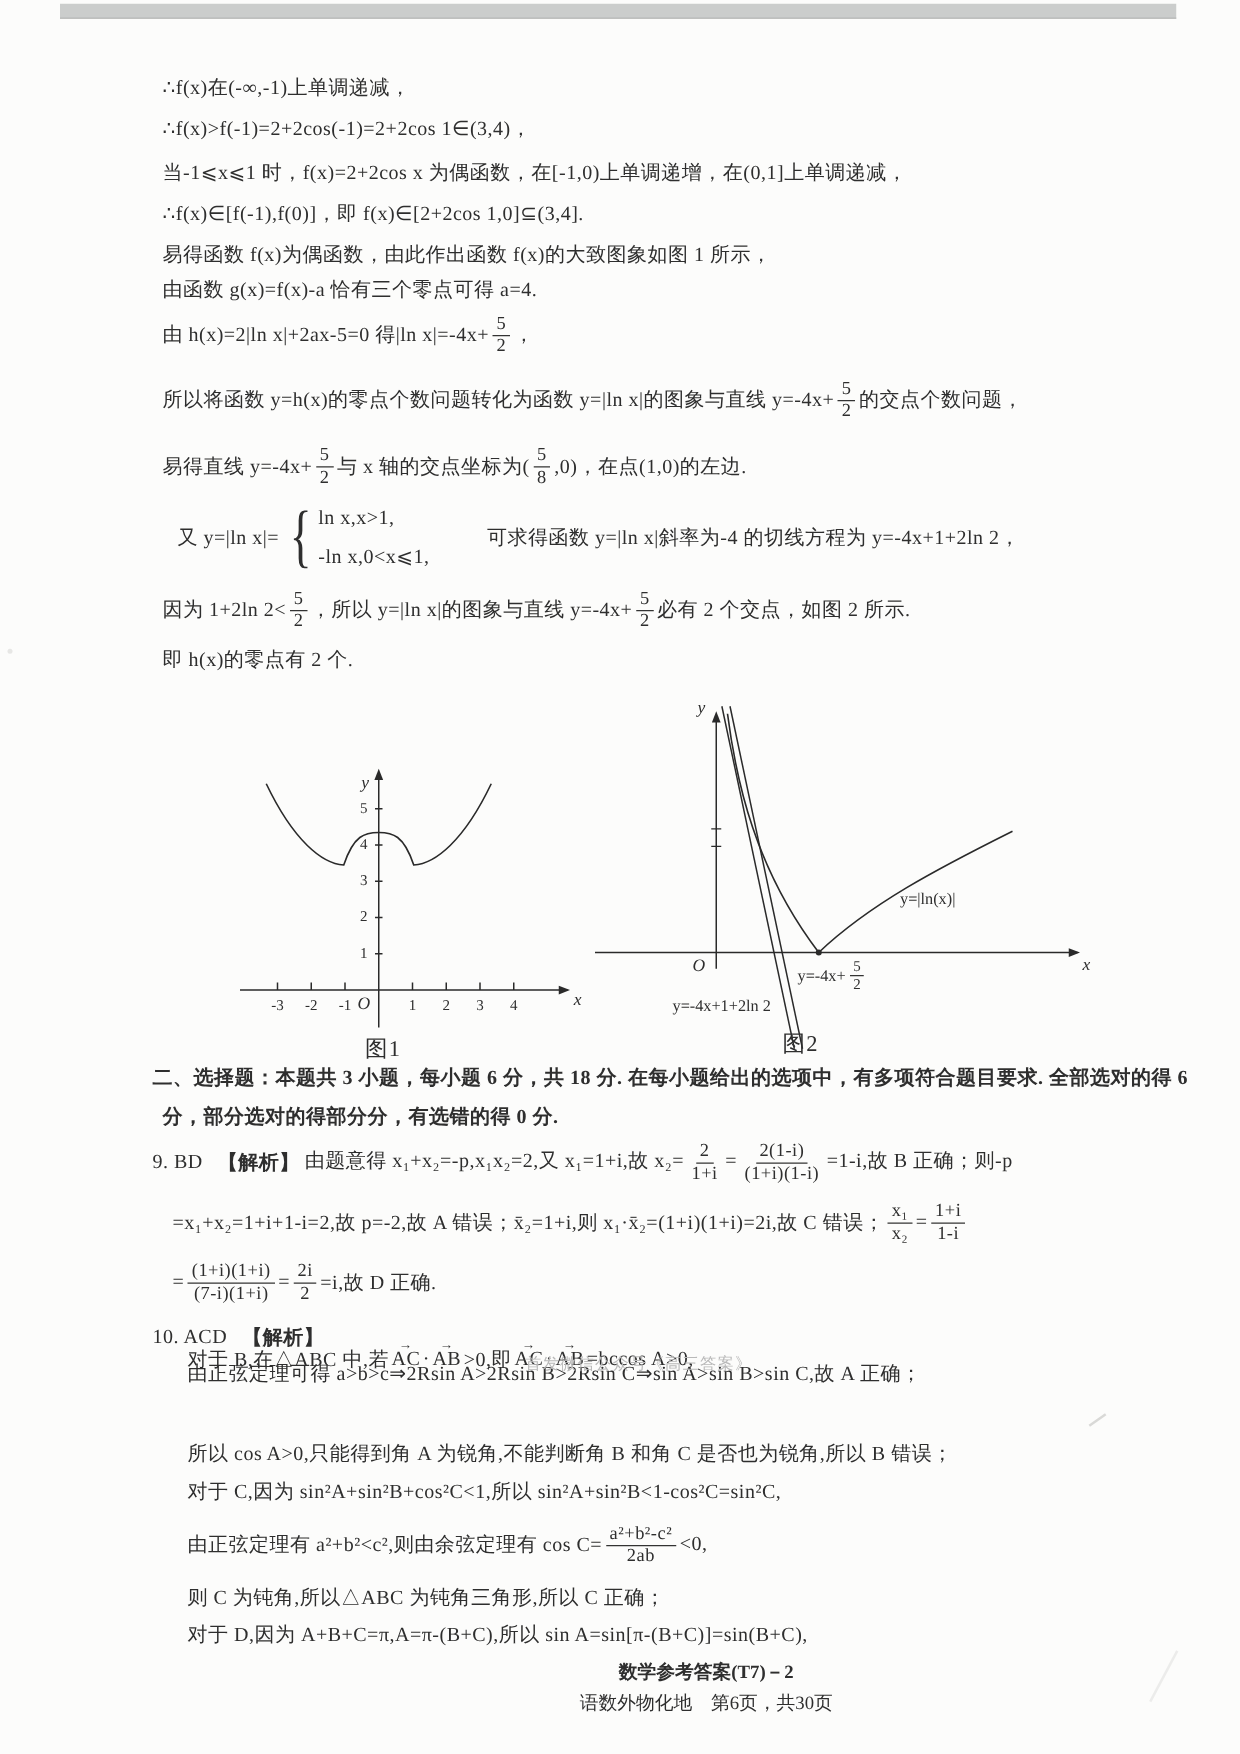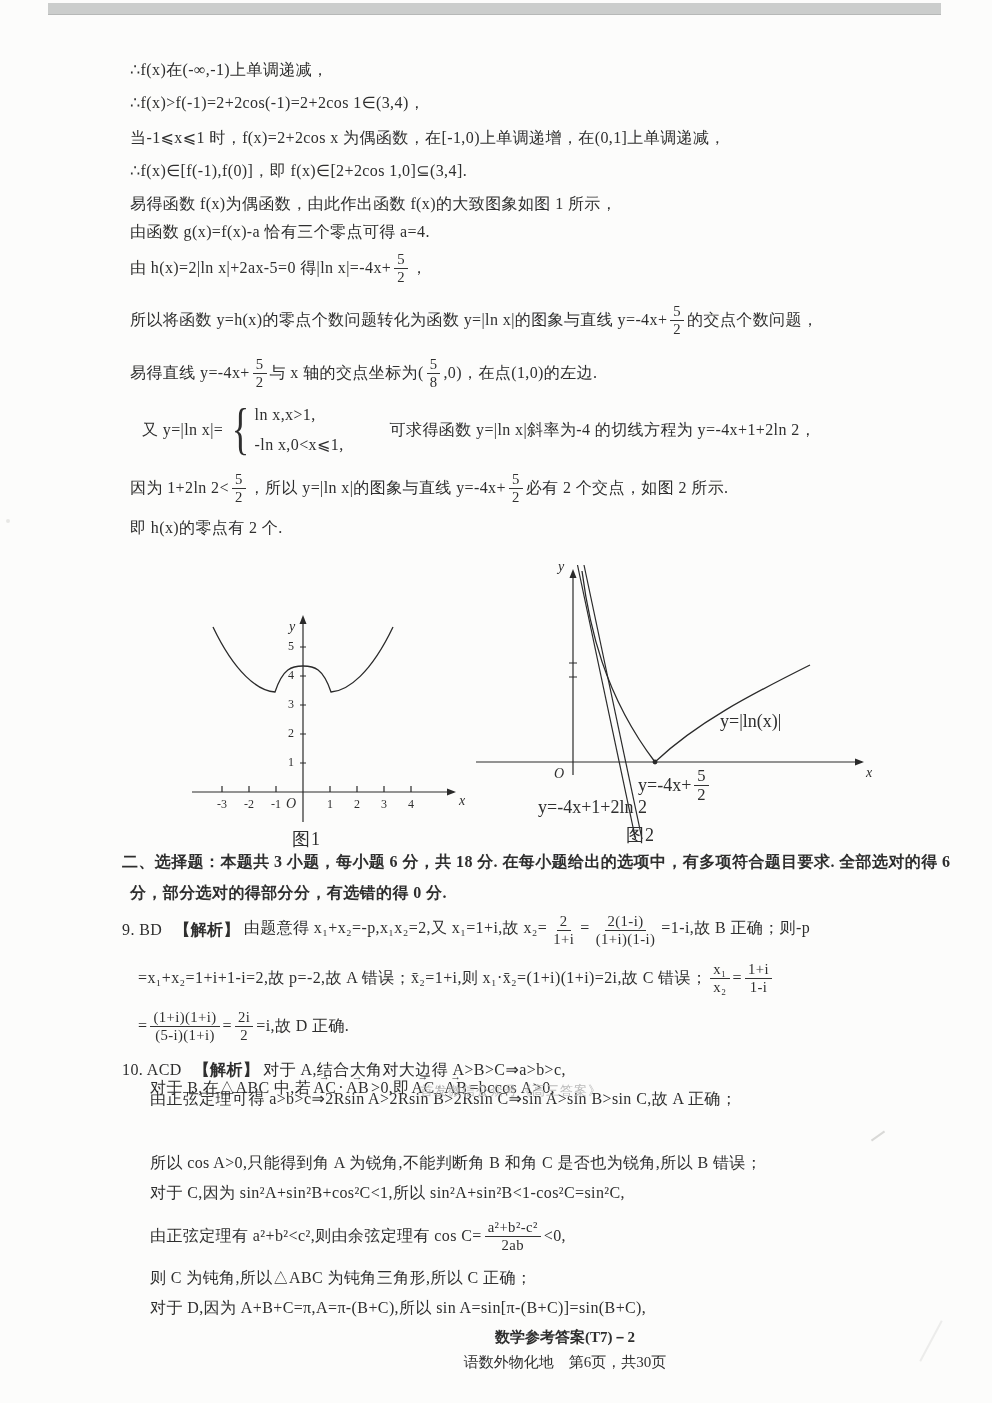--- a/index.html
+++ b/index.html
@@ -26,21 +26,21 @@
   .vec::before{content:"→";position:absolute;left:50%;top:-0.85em;
     transform:translateX(-50%);font-size:.68em;}
   
   .brace{font-size:56px;font-weight:300;line-height:.85;transform:scaleX(.65);
     margin:0 0 0 4px;}
   .cases{display:inline-flex;flex-direction:column;gap:11px;}
   .pw-rest{margin-left:46px;}
   
   .fig{position:absolute;}
   .fig svg{position:absolute;left:0;top:0;}
-  .flabel{position:absolute;font-size:18px;white-space:nowrap;display:flex;align-items:center;}
+  .flabel{position:absolute;font-size:13px;white-space:nowrap;display:flex;align-items:center;}
   .flabel.it{font-style:italic;font-size:14px;}
   .tick{position:absolute;font-size:12px;text-align:center;width:20px;}
   .ytick{position:absolute;font-size:12px;text-align:right;width:18px;}
   .caption{position:absolute;font-size:18px;letter-spacing:1px;}
   .watermark{position:absolute;left:420px;top:1082px;font-size:13px;color:#b9b9b9;
     letter-spacing:1px;}
   .footer{position:absolute;left:0;width:992px;padding-left:138px;box-sizing:border-box;
     text-align:center;font-size:15px;}
   .speck{position:absolute;background:#d9d9d7;}
   .s1{left:870px;top:1135px;width:16px;height:2px;transform:rotate(-35deg);}
@@ -172,30 +172,29 @@
 </div>
 <div class="line" style="left:138px;top:958px">=x₁+x₂=1+i+1-i=2,故 p=-2,故 A 错误；x̄₂=1+i,则 x₁·x̄₂=(1+i)(1+i)=2i,故 C 错误；<span class="frac">
       <span class="fn">x₁</span>
       <span class="fd">x₂</span>
     </span>=<span class="frac">
       <span class="fn">1+i</span>
       <span class="fd">1-i</span>
     </span></div>
 <div class="line" style="left:138px;top:1006px">=<span class="frac">
       <span class="fn">(1+i)(1+i)</span>
-      <span class="fd">(5-i)(1+i)</span>
+      <span class="fd">(7-i)(1+i)</span>
     </span>=<span class="frac">
       <span class="fn">2i</span>
       <span class="fd">2</span>
     </span>=i,故 D 正确.</div>
 
 <div class="line" style="left:122px;top:1050px">
   <span class="num">10. ACD</span>
   <span class="tag">【解析】</span>
-  <span>对于 A,结合大角对大边得 A&gt;B&gt;C⇒a&gt;b&gt;c,</span>
 </div>
 <div class="line" style="left:150px;top:1079px">由正弦定理可得 a&gt;b&gt;c⇒2Rsin A&gt;2Rsin B&gt;2Rsin C⇒sin A&gt;sin B&gt;sin C,故 A 正确；</div>
 <div class="line" style="left:150px;top:1068px">对于 B,在△ABC 中,若<span class="vec">AC</span>·<span class="vec">AB</span>&gt;0,即<span class="vec">AC</span>·<span class="vec">AB</span>=bccos A&gt;0,</div>
 <div class="line" style="left:150px;top:1143px">所以 cos A&gt;0,只能得到角 A 为锐角,不能判断角 B 和角 C 是否也为锐角,所以 B 错误；</div>
 <div class="line" style="left:150px;top:1173px">对于 C,因为 sin²A+sin²B+cos²C&lt;1,所以 sin²A+sin²B&lt;1-cos²C=sin²C,</div>
 <div class="line" style="left:150px;top:1216px">由正弦定理有 a²+b²&lt;c²,则由余弦定理有 cos C=<span class="frac">
       <span class="fn">a²+b²-c²</span>
       <span class="fd">2ab</span>
     </span>&lt;0,</div>
 <div class="line" style="left:150px;top:1258px">则 C 为钝角,所以△ABC 为钝角三角形,所以 C 正确；</div>

